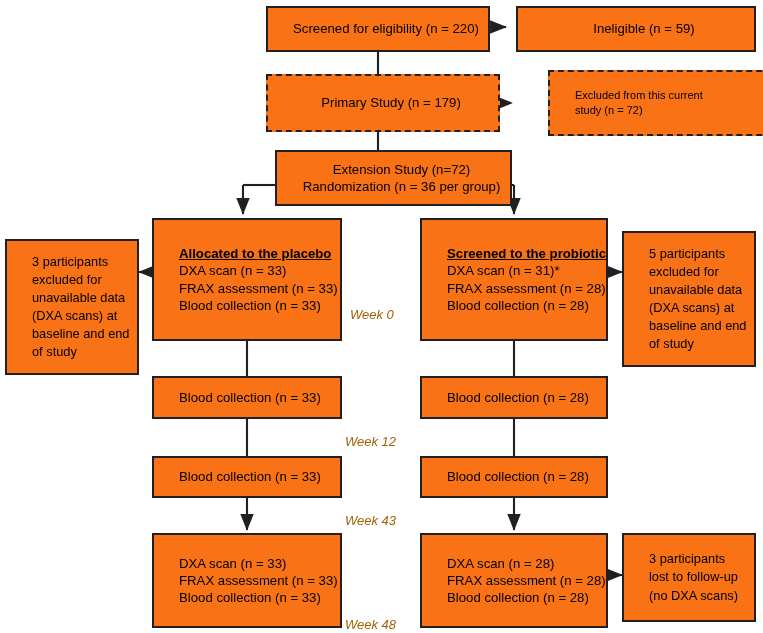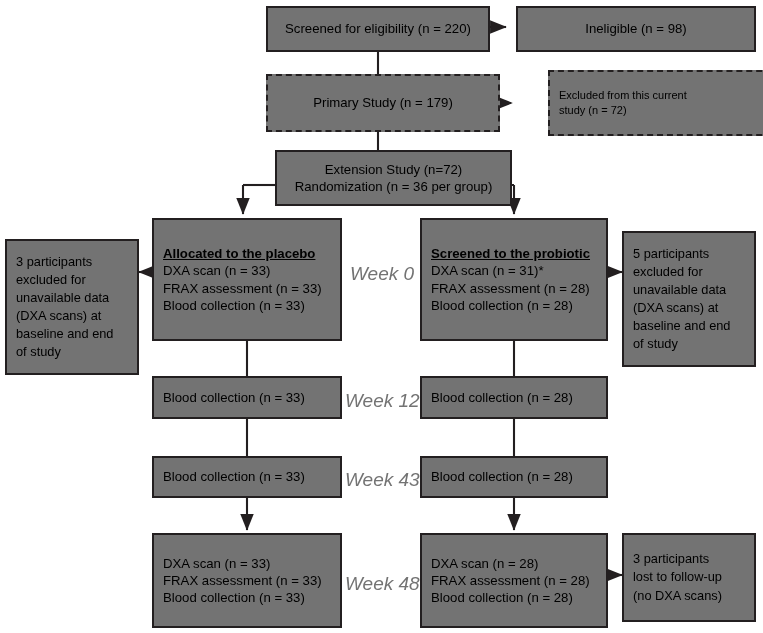--- a/index.html
+++ b/index.html
@@ -18,46 +18,48 @@
   svg#connectors{
     position:absolute;
     left:0; top:0;
     width:763px; height:633px;
     pointer-events:none;
   }
   .box{
     position:absolute;
     box-sizing:border-box;
     border:2px solid #231f20;
-    background:#737373;
+    background:#f97316;
     display:flex;
     flex-direction:column;
     justify-content:center;
     font-size:13.2px;
     line-height:1.30;
     z-index:2;
+    padding-left:16px;
   }
   .box.center{align-items:center;text-align:center;}
   .box.left{align-items:flex-start;text-align:left;}
   .box.left .ln{padding-left:9px;}
   .box.center .ln{padding:0 6px;}
   .box.dashed{
     border:2px dashed #231f20;
   }
   .ln{display:block;white-space:nowrap;}
   .hdr{font-weight:bold;text-decoration:underline;}
   .ital{font-style:italic;}
   .weeklabel{
     position:absolute;
     font-style:italic;
-    font-size:19px;
+    font-size:13px;
     font-weight:normal;
-    color:#737373;
+    color:#a16207;
     z-index:2;
     white-space:nowrap;
+    margin-top:44px;
   }
   .sidebox{
     font-size:12.8px;
     line-height:1.42;
   }
   .sidebox .ln{padding-left:8px;padding-right:4px;}
 </style>
 </head>
 <body>
 
@@ -106,21 +108,21 @@
 
       <line x1="608" y1="575" x2="622" y2="575" marker-end="url(#arrow)"></line>
     </g>
   </svg>
 
   <div class="box center" style="left:266px;top:6px;width:224px;height:46px;">
     <span class="ln">Screened for eligibility (n = 220)</span>
   </div>
 
   <div class="box center" style="left:516px;top:6px;width:240px;height:46px;">
-    <span class="ln">Ineligible (n = 98)</span>
+    <span class="ln">Ineligible (n = 59)</span>
   </div>
 
   <div class="box center dashed" style="left:266px;top:74px;width:234px;height:58px;">
     <span class="ln">Primary Study (n = 179)</span>
   </div>
 
   <div class="box left dashed" style="left:548px;top:70px;width:234px;height:66px;font-size:11px;line-height:1.38;">
     <span class="ln">Excluded from this current</span>
     <span class="ln">study (n = 72)</span>
   </div>

